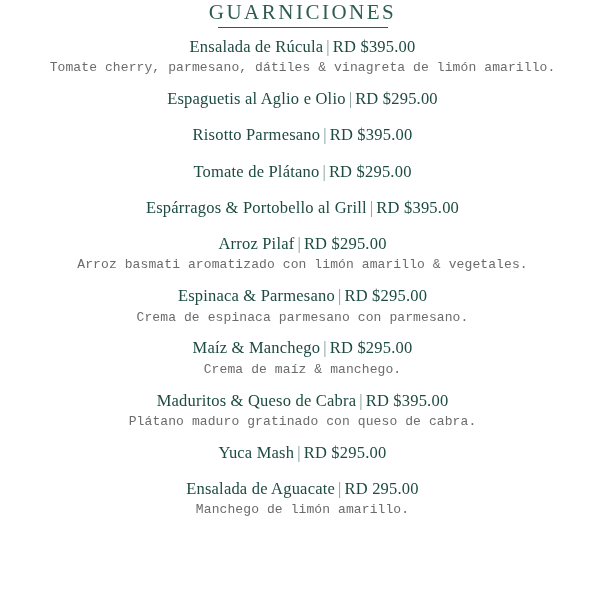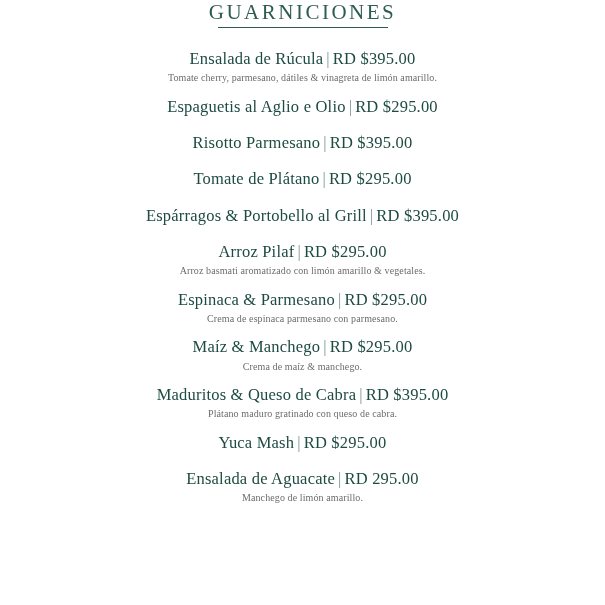--- a/index.html
+++ b/index.html
@@ -37,21 +37,21 @@
   .title-rule {
     width: 170px;
     height: 1px;
     background: #2f5c52;
     margin: 0 auto;
     position: relative;
     top: -6px;
   }
   .items {
     width: 100%;
-    margin-top: 14px;
+    margin-top: 2px;
   }
   .item {
     text-align: center;
     margin-bottom: 10px;
   }
   .item-line {
     font-family: "Liberation Serif", serif;
     font-size: 16.5px;
     color: #1d4b41;
     letter-spacing: 0.2px;
@@ -62,22 +62,22 @@
     font-family: "Liberation Serif", serif;
   }
   .sep {
     color: #7a9a92;
     padding: 0 3px;
   }
   .item-price {
     font-family: "Liberation Serif", serif;
   }
   .item-desc {
-    font-family: Liberation Serif, serif;
-    font-size: 10px;
+    font-family: Liberation Mono, monospace;
+    font-size: 13px;
     color: #6b6b6b;
     line-height: 1.45;
     margin-top: 1px;
     letter-spacing: 0.1px;
   }
   .item.spaced { margin-bottom: 14px; }
 </style>
 </head>
 <body>
 

